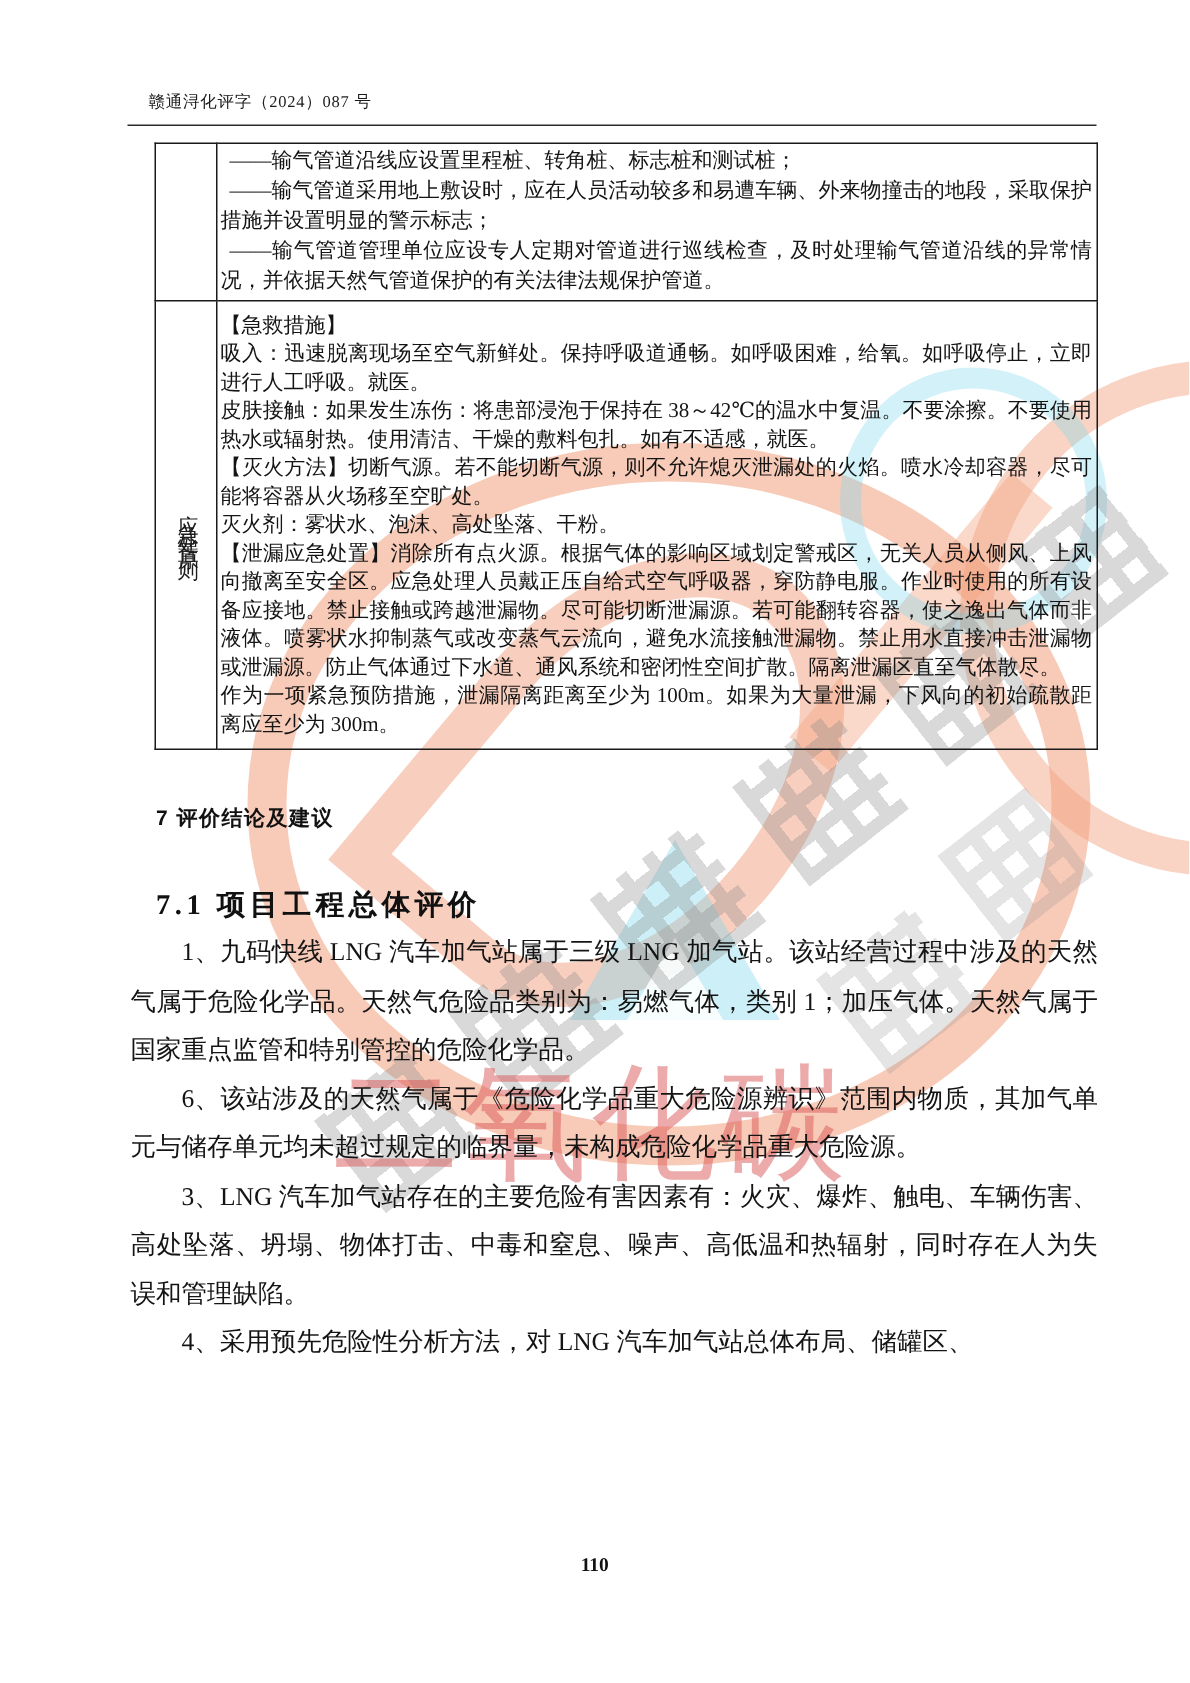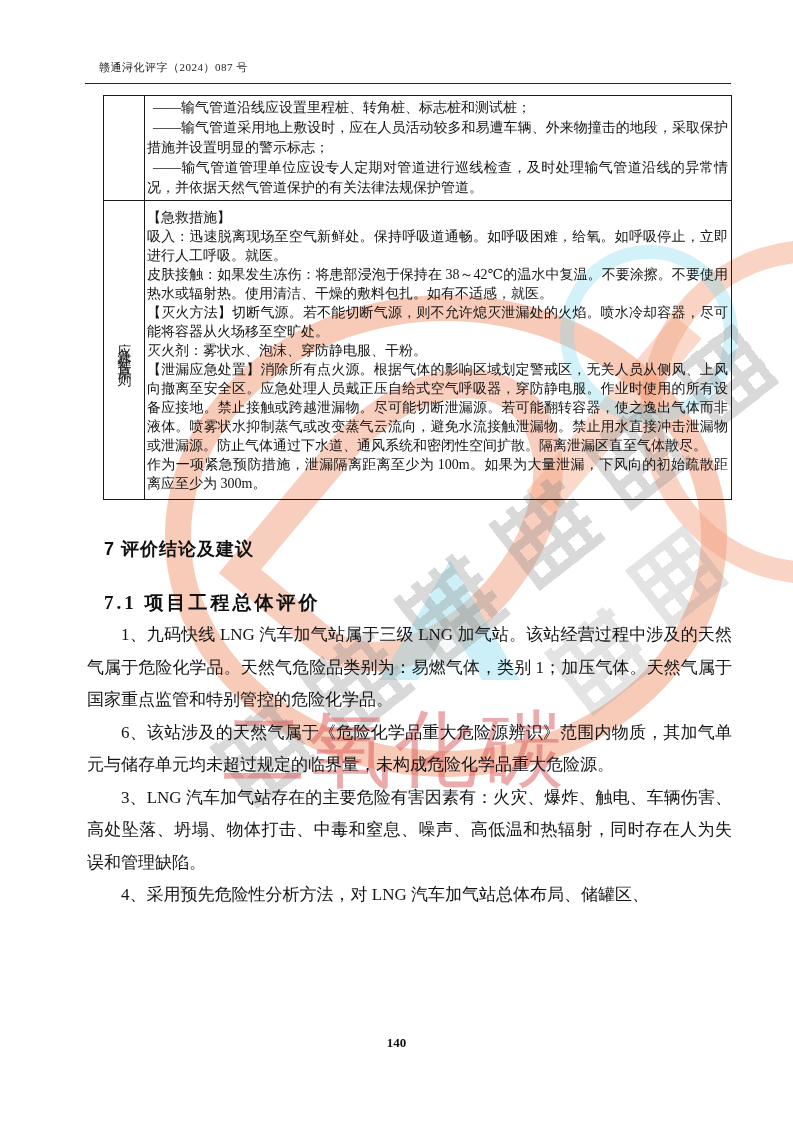--- a/index.html
+++ b/index.html
@@ -83,21 +83,21 @@
   .r1 td.txt{height:96px;}
   .r2 td.txt{height:294px;}
   td.txt p{
     margin:0;font-size:14px;text-align:justify;color:#141414;
   }
   .r1 td.txt p{line-height:20px;text-indent:6px;}
   .r2 td.txt p{line-height:19px;}
   .h1{
     position:absolute;left:104px;top:537px;margin:0;
     font-family:"Liberation Sans","DejaVu Sans",sans-serif;
-    font-size:18px;font-weight:700;color:#111;letter-spacing:1px;
+    font-size:14px;font-weight:700;color:#111;letter-spacing:1px;
   }
   .h2{
     position:absolute;left:104px;top:590px;margin:0;
     font-size:19px;font-weight:700;color:#111;letter-spacing:3px;
   }
   .bodytext{
     position:absolute;left:87px;top:619px;width:645px;
   }
   .bodytext p{
     margin:0;font-size:17px;line-height:32.5px;
@@ -150,33 +150,33 @@
       </tr>
       <tr class="r2">
         <td class="lbl">
           <div class="vert">应急处置原则</div>
         </td>
         <td class="txt">
           <p>【急救措施】</p>
           <p>吸入：迅速脱离现场至空气新鲜处。保持呼吸道通畅。如呼吸困难，给氧。如呼吸停止，立即进行人工呼吸。就医。</p>
           <p>皮肤接触：如果发生冻伤：将患部浸泡于保持在 38～42℃的温水中复温。不要涂擦。不要使用热水或辐射热。使用清洁、干燥的敷料包扎。如有不适感，就医。</p>
           <p>【灭火方法】切断气源。若不能切断气源，则不允许熄灭泄漏处的火焰。喷水冷却容器，尽可能将容器从火场移至空旷处。</p>
-          <p>灭火剂：雾状水、泡沫、穿防静电服、干粉。</p>
+          <p>灭火剂：雾状水、泡沫、高处坠落、干粉。</p>
           <p>【泄漏应急处置】消除所有点火源。根据气体的影响区域划定警戒区，无关人员从侧风、上风向撤离至安全区。应急处理人员戴正压自给式空气呼吸器，穿防静电服。作业时使用的所有设备应接地。禁止接触或跨越泄漏物。尽可能切断泄漏源。若可能翻转容器，使之逸出气体而非液体。喷雾状水抑制蒸气或改变蒸气云流向，避免水流接触泄漏物。禁止用水直接冲击泄漏物或泄漏源。防止气体通过下水道、通风系统和密闭性空间扩散。隔离泄漏区直至气体散尽。</p>
           <p>作为一项紧急预防措施，泄漏隔离距离至少为 100m。如果为大量泄漏，下风向的初始疏散距离应至少为 300m。</p>
         </td>
       </tr>
     </tbody>
       </table>
 
     <h1 class="h1">7 评价结论及建议</h1>
     <h2 class="h2">7.1 项目工程总体评价</h2>
 
     <div class="bodytext">
       <p>1、九码快线 LNG 汽车加气站属于三级 LNG 加气站。该站经营过程中涉及的天然气属于危险化学品。天然气危险品类别为：易燃气体，类别 1；加压气体。天然气属于国家重点监管和特别管控的危险化学品。</p>
       <p>6、该站涉及的天然气属于《危险化学品重大危险源辨识》范围内物质，其加气单元与储存单元均未超过规定的临界量，未构成危险化学品重大危险源。</p>
       <p>3、LNG 汽车加气站存在的主要危险有害因素有：火灾、爆炸、触电、车辆伤害、高处坠落、坍塌、物体打击、中毒和窒息、噪声、高低温和热辐射，同时存在人为失误和管理缺陷。</p>
       <p>4、采用预先危险性分析方法，对 LNG 汽车加气站总体布局、储罐区、</p>
     </div>
 
-    <div class="pageno">140</div>
+    <div class="pageno">110</div>
   </div>
 </div>
 
 </body></html>

